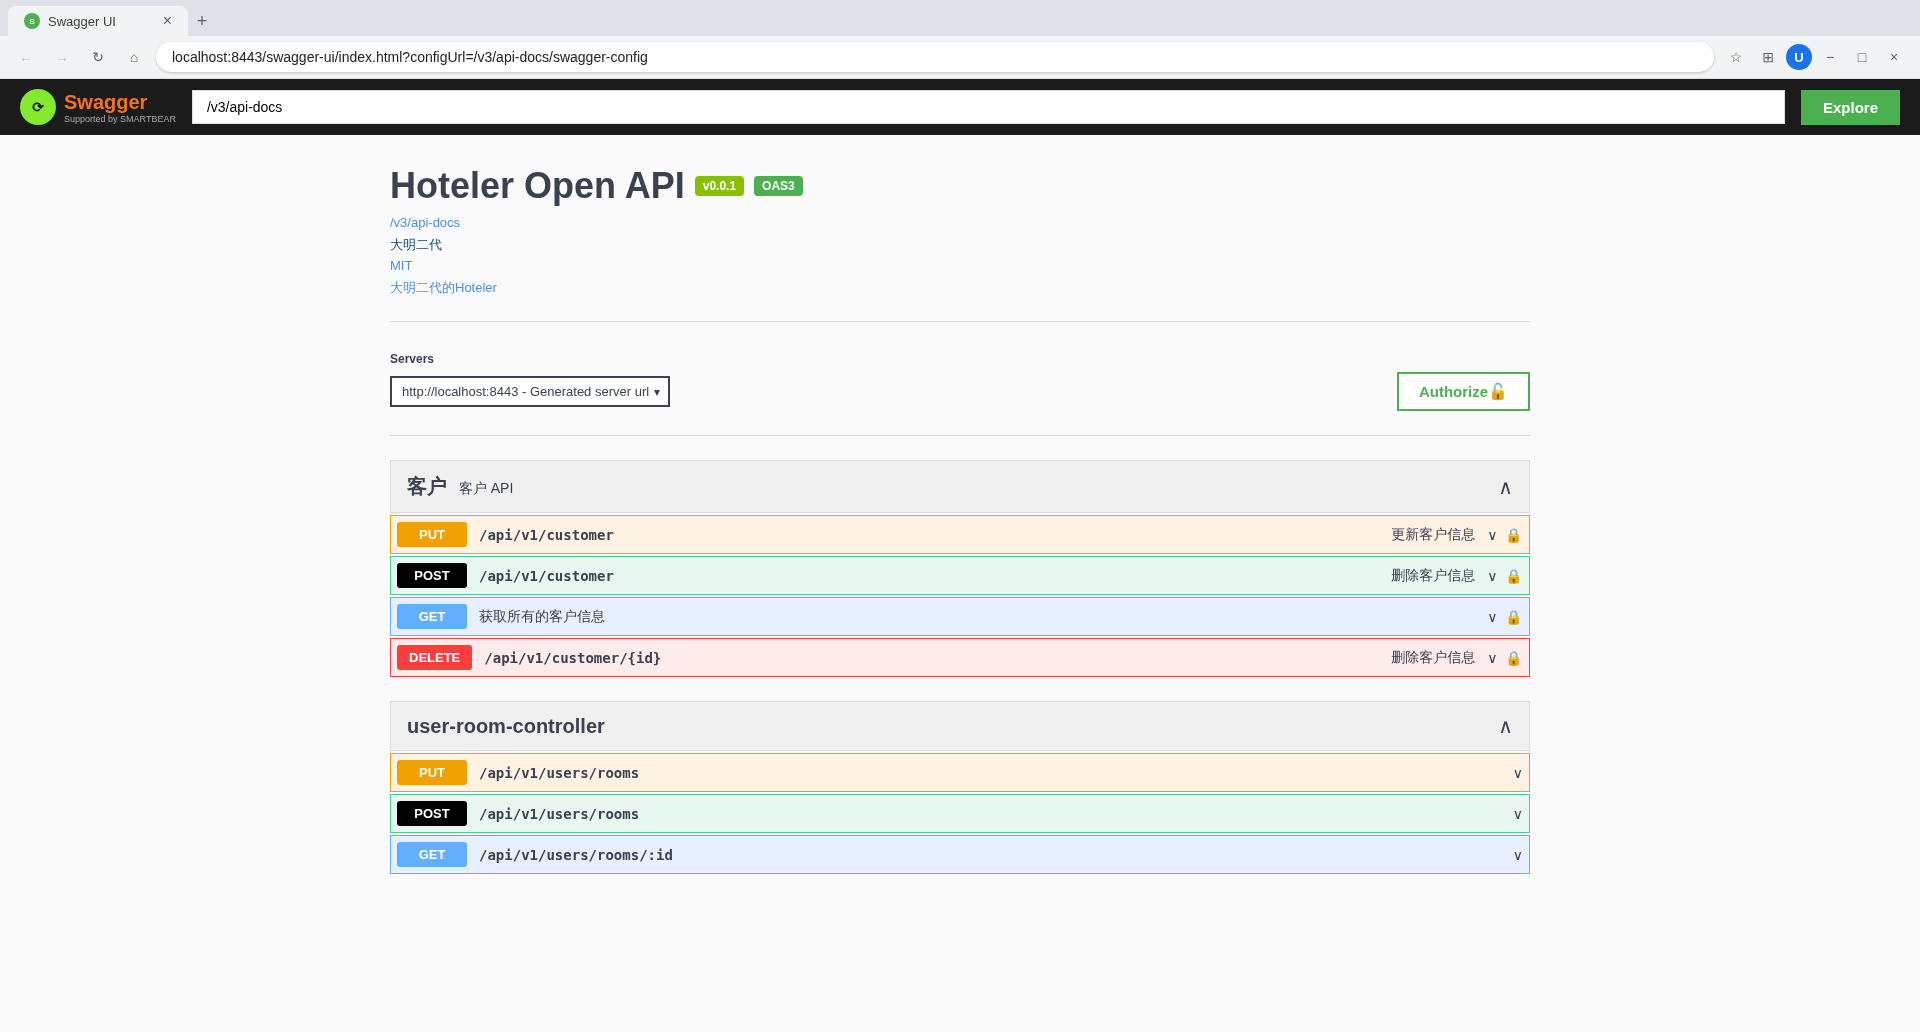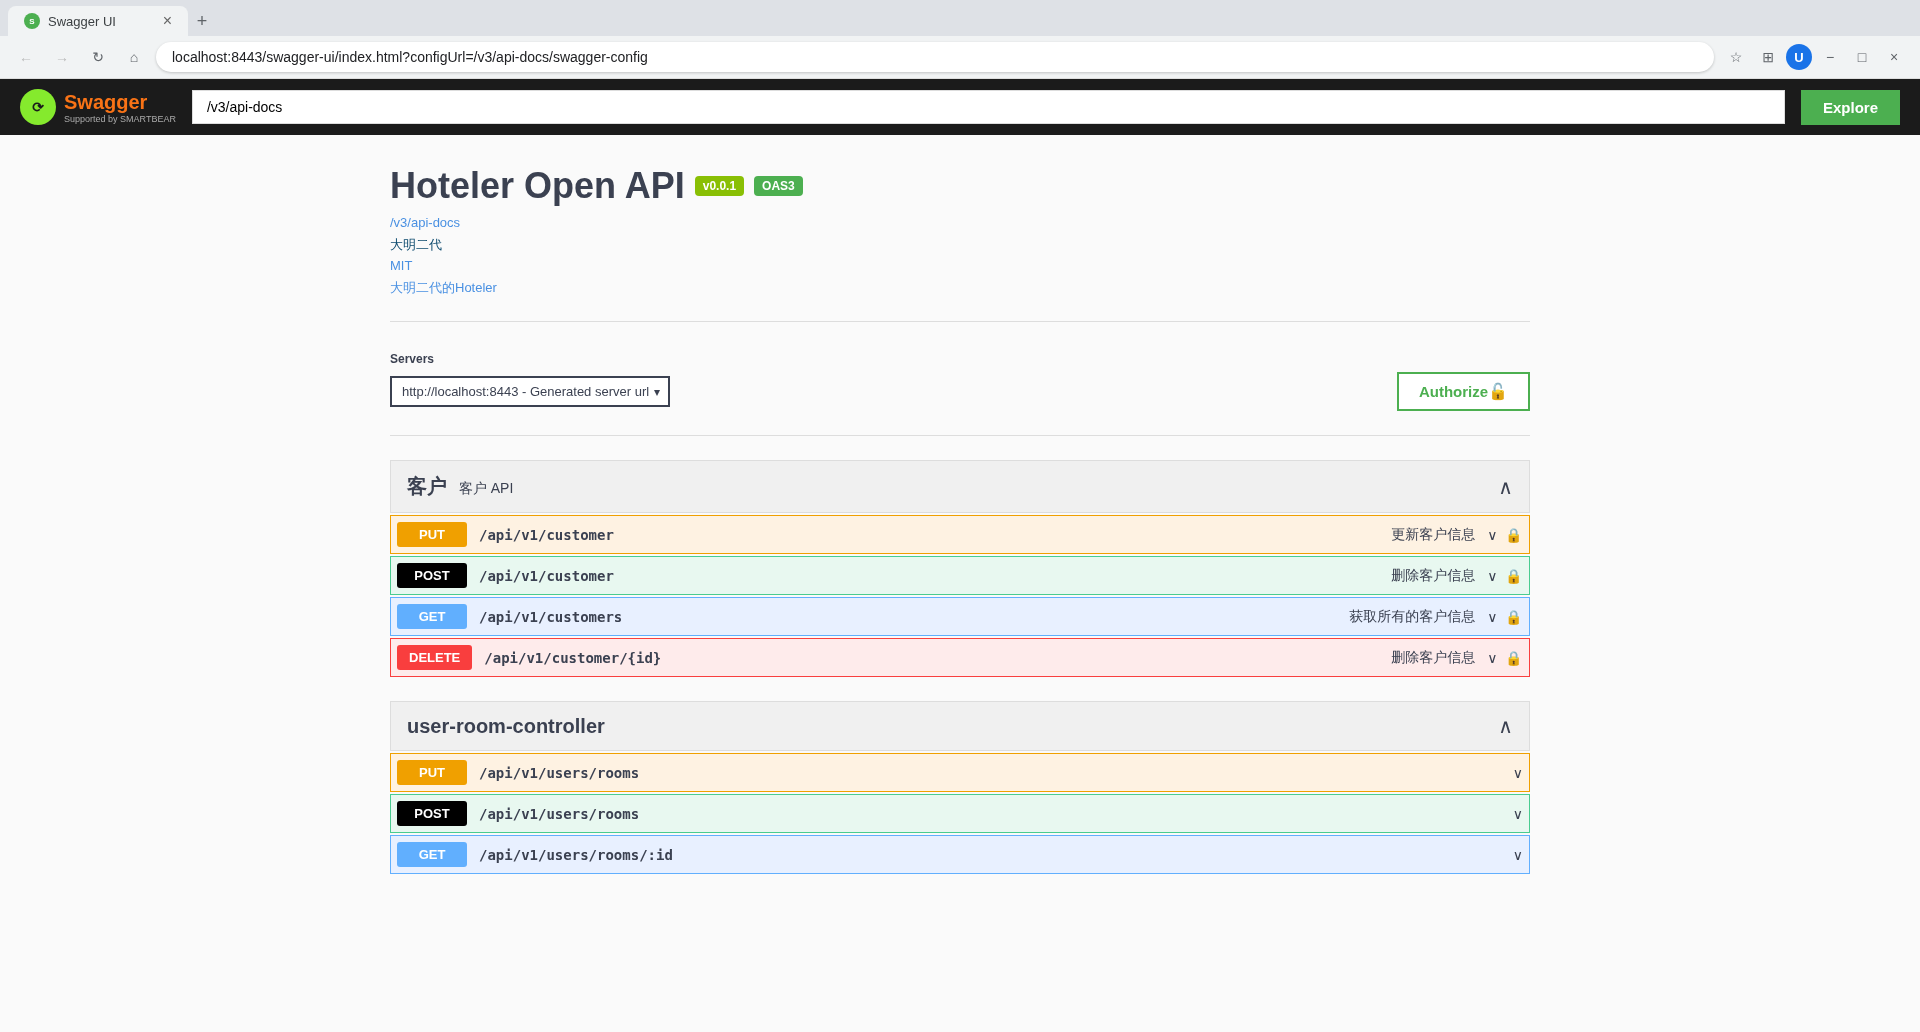--- a/index.html
+++ b/index.html
@@ -341,21 +341,20 @@
         <span class="endpoint-path">/api/v1/customer</span>
         <span class="endpoint-summary">删除客户信息</span>
         <div class="endpoint-right">
           <span class="endpoint-chevron">∨</span>
           <span class="endpoint-lock">🔒</span>
         </div>
       </div>
 
       <div class="endpoint-row endpoint-get-bg">
         <span class="method-badge method-get">GET</span>
-        <span class="endpoint-path">/api/v1/customers</span>
         <span class="endpoint-summary">获取所有的客户信息</span>
         <div class="endpoint-right">
           <span class="endpoint-chevron">∨</span>
           <span class="endpoint-lock">🔒</span>
         </div>
       </div>
 
       <div class="endpoint-row endpoint-delete-bg">
         <span class="method-badge method-delete">DELETE</span>
         <span class="endpoint-path">/api/v1/customer/{id}</span>

